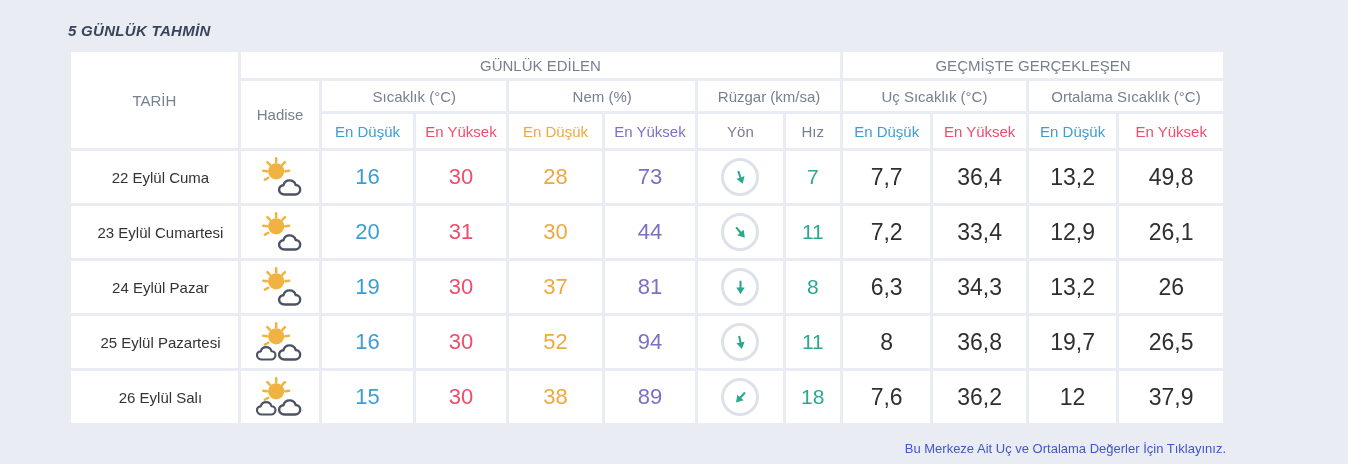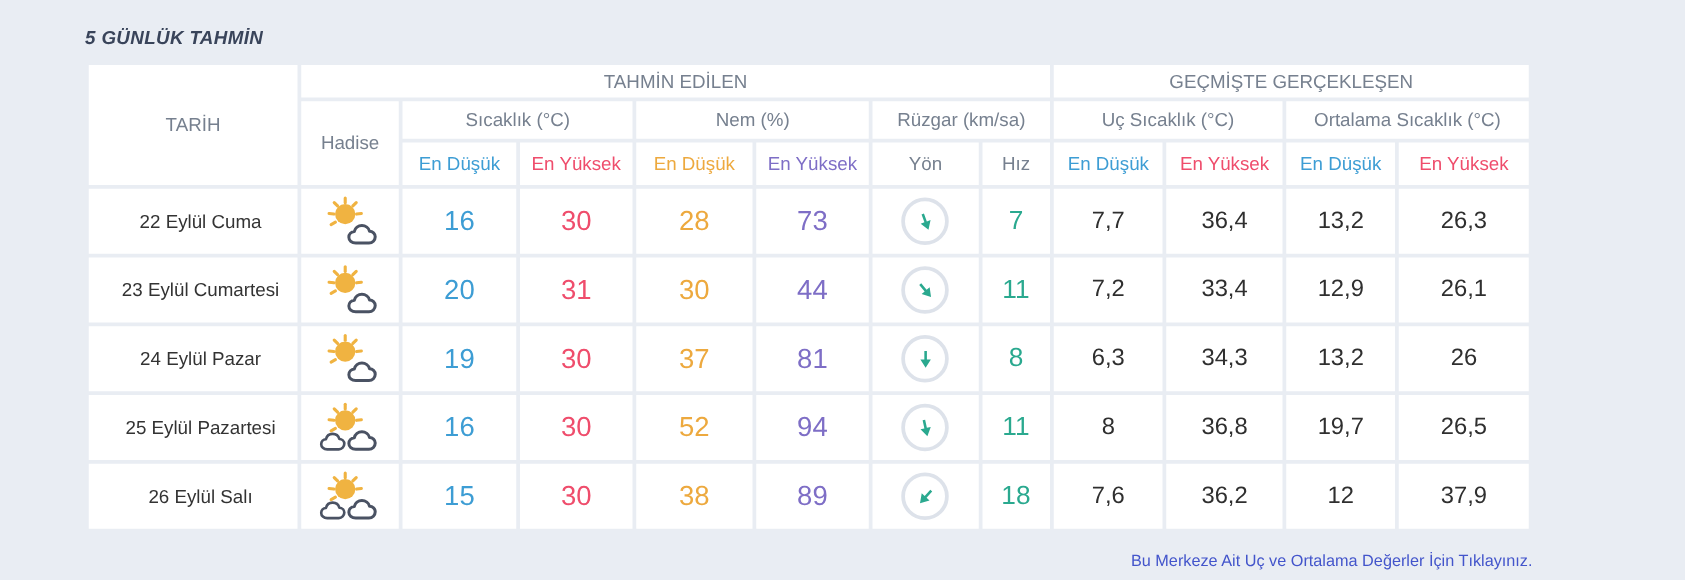--- a/index.html
+++ b/index.html
@@ -29,21 +29,21 @@
   .h-mid{height:30px;}
   .h-sub{height:34px;}
   td{height:52px;}
   .date-col{font-size:15px;color:#333;padding-left:12px;}
   .c-blue{color:var(--blue);}
   .c-red{color:var(--red);}
   .c-orange{color:var(--orange);}
   .c-purple{color:var(--purple);}
   .c-teal{color:var(--teal);}
   .val{font-size:22px;}
-  .val-past{font-size:19px;color:var(--dark);}
+  .val-past{font-size:23px;color:var(--dark);}
   .speed{font-size:21px;}
   .wind-circle{
     width:38px;height:38px;border:3px solid var(--ring);border-radius:50%;
     display:flex;align-items:center;justify-content:center;margin:0 auto;
   }
   .wind-arrow{width:19px;height:19px;display:block;}
   .wx-icon{display:block;margin:0 auto;}
   .cloud2{display:none;}
   .two-clouds .cloud2{display:inline;}
   .footer-link{
@@ -68,21 +68,21 @@
       <col style="width:84px">
         <col style="width:54px">
       <col style="width:87px">
         <col style="width:92px">
       <col style="width:87px">
         <col style="width:103px">
     </colgroup>
     <thead>
       <tr>
         <th rowspan="3" class="h-group">TARİH</th>
-        <th colspan="7" class="h-group">TAHMİN EDİLEN</th>
+        <th colspan="7" class="h-group">GÜNLÜK EDİLEN</th>
         <th colspan="4" class="h-group">GEÇMİŞTE GERÇEKLEŞEN</th>
       </tr>
       <tr>
         <th rowspan="2" class="h-mid">Hadise</th>
         <th colspan="2" class="h-mid">Sıcaklık (°C)</th>
         <th colspan="2" class="h-mid">Nem (%)</th>
         <th colspan="2" class="h-mid">Rüzgar (km/sa)</th>
         <th colspan="2" class="h-mid">Uç Sıcaklık (°C)</th>
         <th colspan="2" class="h-mid">Ortalama Sıcaklık (°C)</th>
       </tr>
@@ -125,21 +125,21 @@
       <div class="wind-circle">
         <svg class="wind-arrow" viewBox="0 0 24 24" style="transform: rotate(-20deg);">
           <path d="M10.7 3.5 h2.6 v8.5 h4 l-5.3 8.5 -5.3-8.5 h4 z" fill="var(--teal)"></path>
         </svg>
       </div>
     </td>
     <td class="speed c-teal">7</td>
     <td class="val-past">7,7</td>
     <td class="val-past">36,4</td>
     <td class="val-past">13,2</td>
-    <td class="val-past">26,3</td>
+    <td class="val-past">49,8</td>
   </tr>
 
   <tr>
     <td class="date-col">23 Eylül Cumartesi</td>
     <td>
       <svg class="wx-icon" viewBox="0 0 60 46" width="58" height="44">
         <g stroke="var(--sun)" stroke-width="2.6" stroke-linecap="round">
           <line x1="26" y1="3.5" x2="26" y2="7.5"></line>
           <line x1="16.8" y1="7.4" x2="19.6" y2="10.2"></line>
           <line x1="12.5" y1="16.5" x2="16.5" y2="17"></line>

